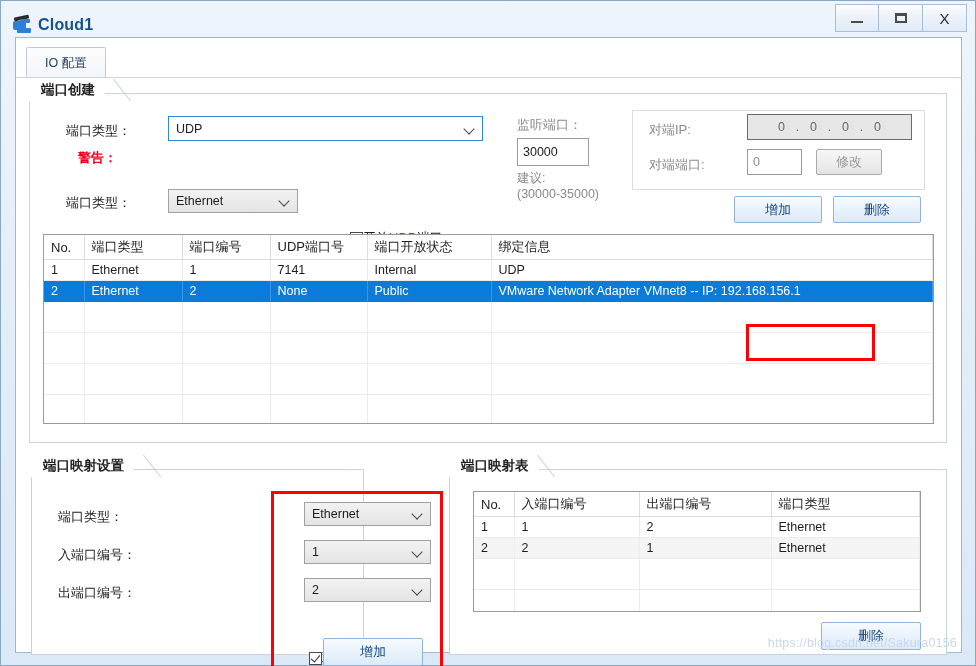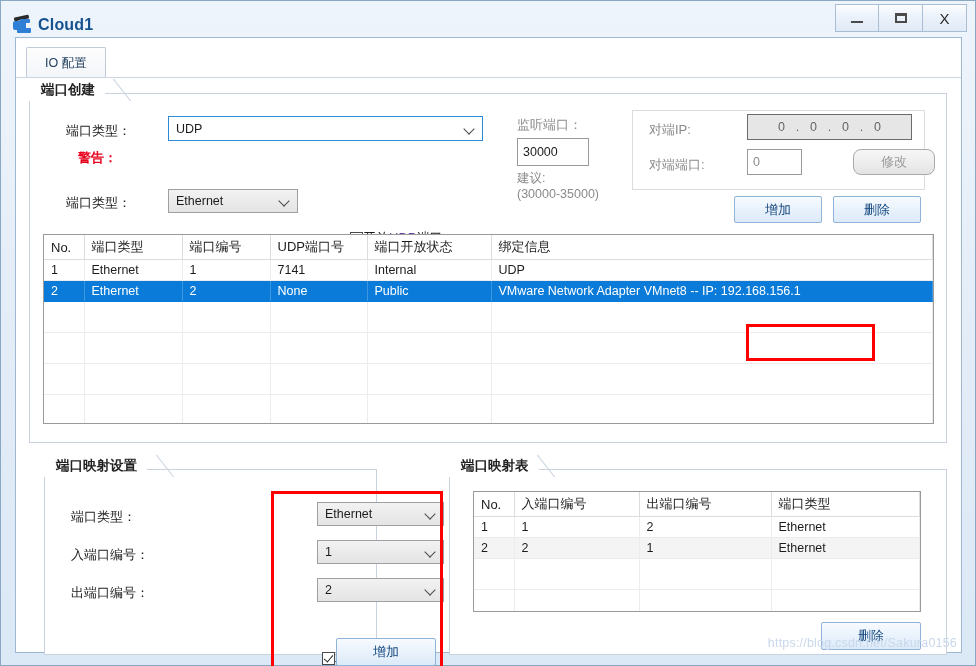--- a/index.html
+++ b/index.html
@@ -284,21 +284,21 @@
           <span>0</span>
           <em>.</em>
           <span>0</span>
           <em>.</em>
           <span>0</span>
       </div>
       <span class="lbl gray" style="left:619px;top:62px;">对端端口:</span>
       <div class="textbox" style="left:717px;top:55px;width:55px;height:26px;color:#8b8b8b;">
         <span>0</span>
       </div>
-      <div class="btn gray" style="left:823px;top:55px;width:82px;height:26px;border-radius:8px;">修改</div>
+      <div class="btn gray" style="left:786px;top:55px;width:66px;height:26px;">修改</div>
 
       <div class="btn" style="left:704px;top:102px;width:88px;height:27px;">增加</div>
       <div class="btn" style="left:803px;top:102px;width:88px;height:27px;">删除</div>
 
       <div class="tablewrap" style="left:13px;top:140px;width:891px;height:190px;">
         <table class="grid">
           <colgroup>
             <col style="width:40px">
               <col style="width:98px">
               <col style="width:88px">
@@ -364,21 +364,21 @@
                 <td></td>
                 <td></td>
                 <td></td>
               </tr>
 
           </tbody>
         </table>
       </div>
     </div>
 
-    <div class="group" style="left:28px;top:431px;width:333px;height:186px;">
+    <div class="group" style="left:15px;top:431px;width:333px;height:186px;">
       <div class="gtitle">端口映射设置</div>
       <div class="gtab-slash" style="left:108px;">
           <i></i>
         </div>
 
       <span class="lbl" style="left:26px;top:38px;">端口类型：</span>
       <div class="combo" style="left:272px;top:32px;width:127px;height:24px;">
         <span>Ethernet</span>
         <i class="chev"></i>
       </div>

